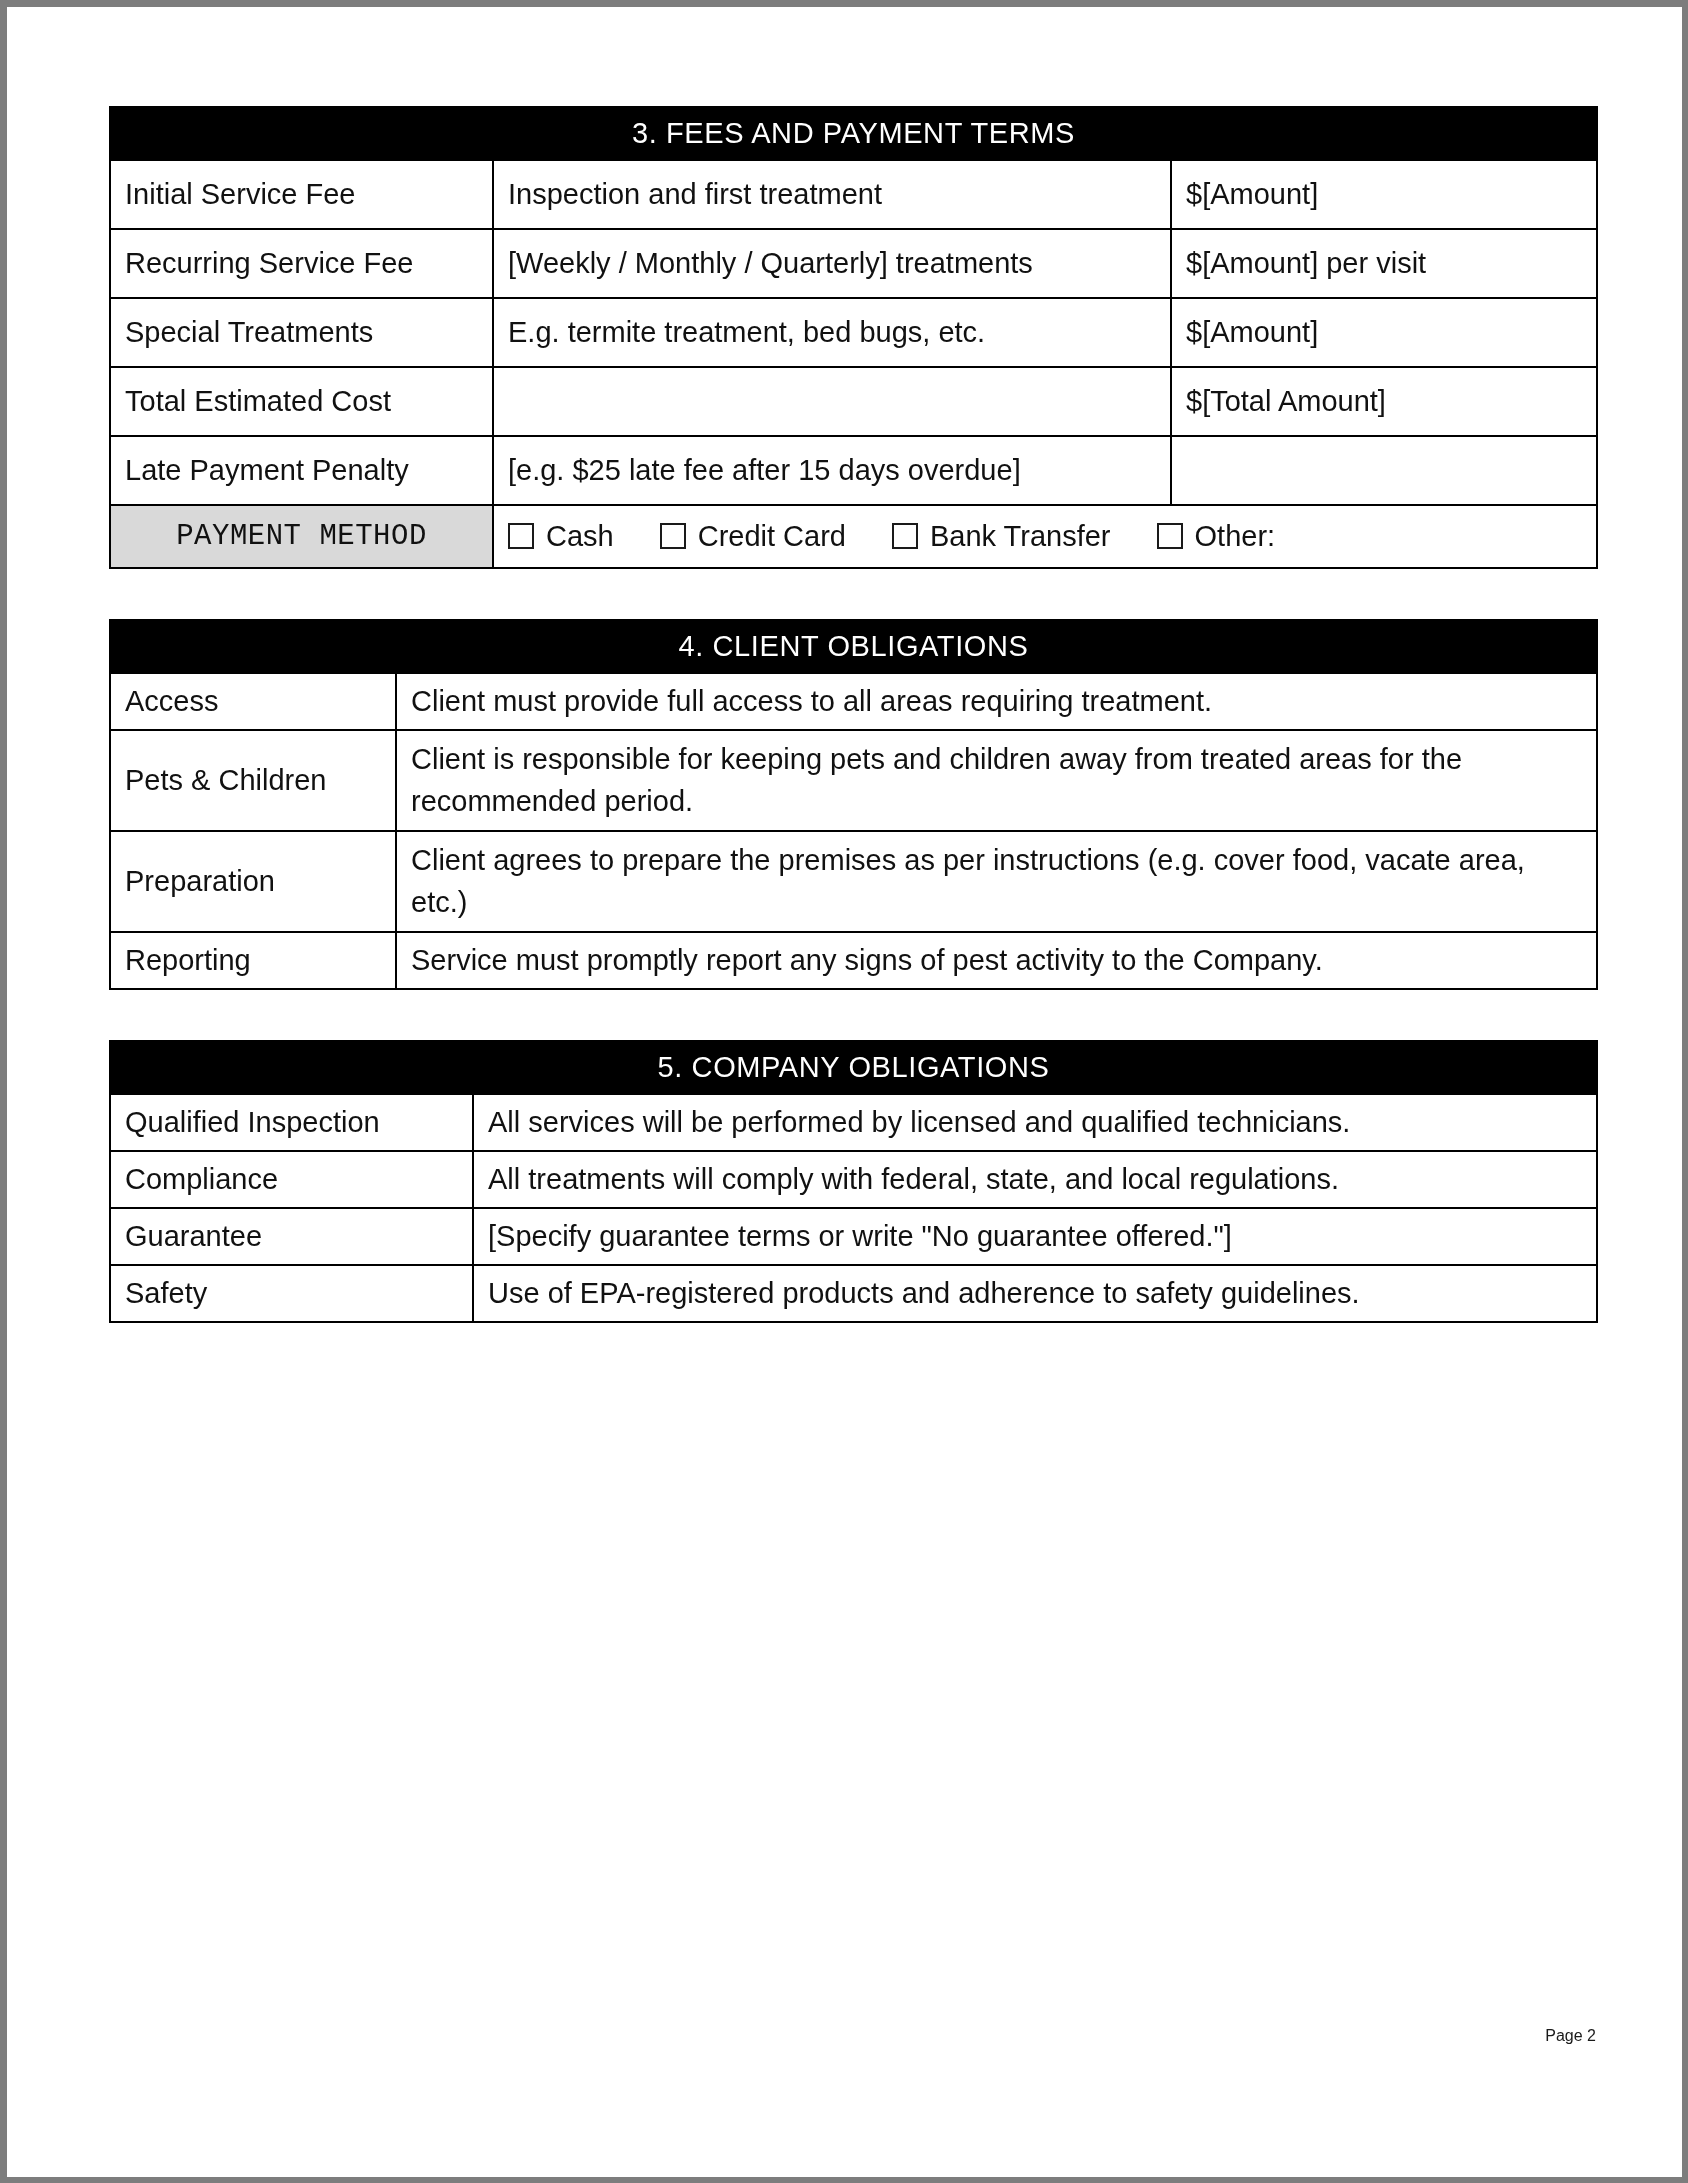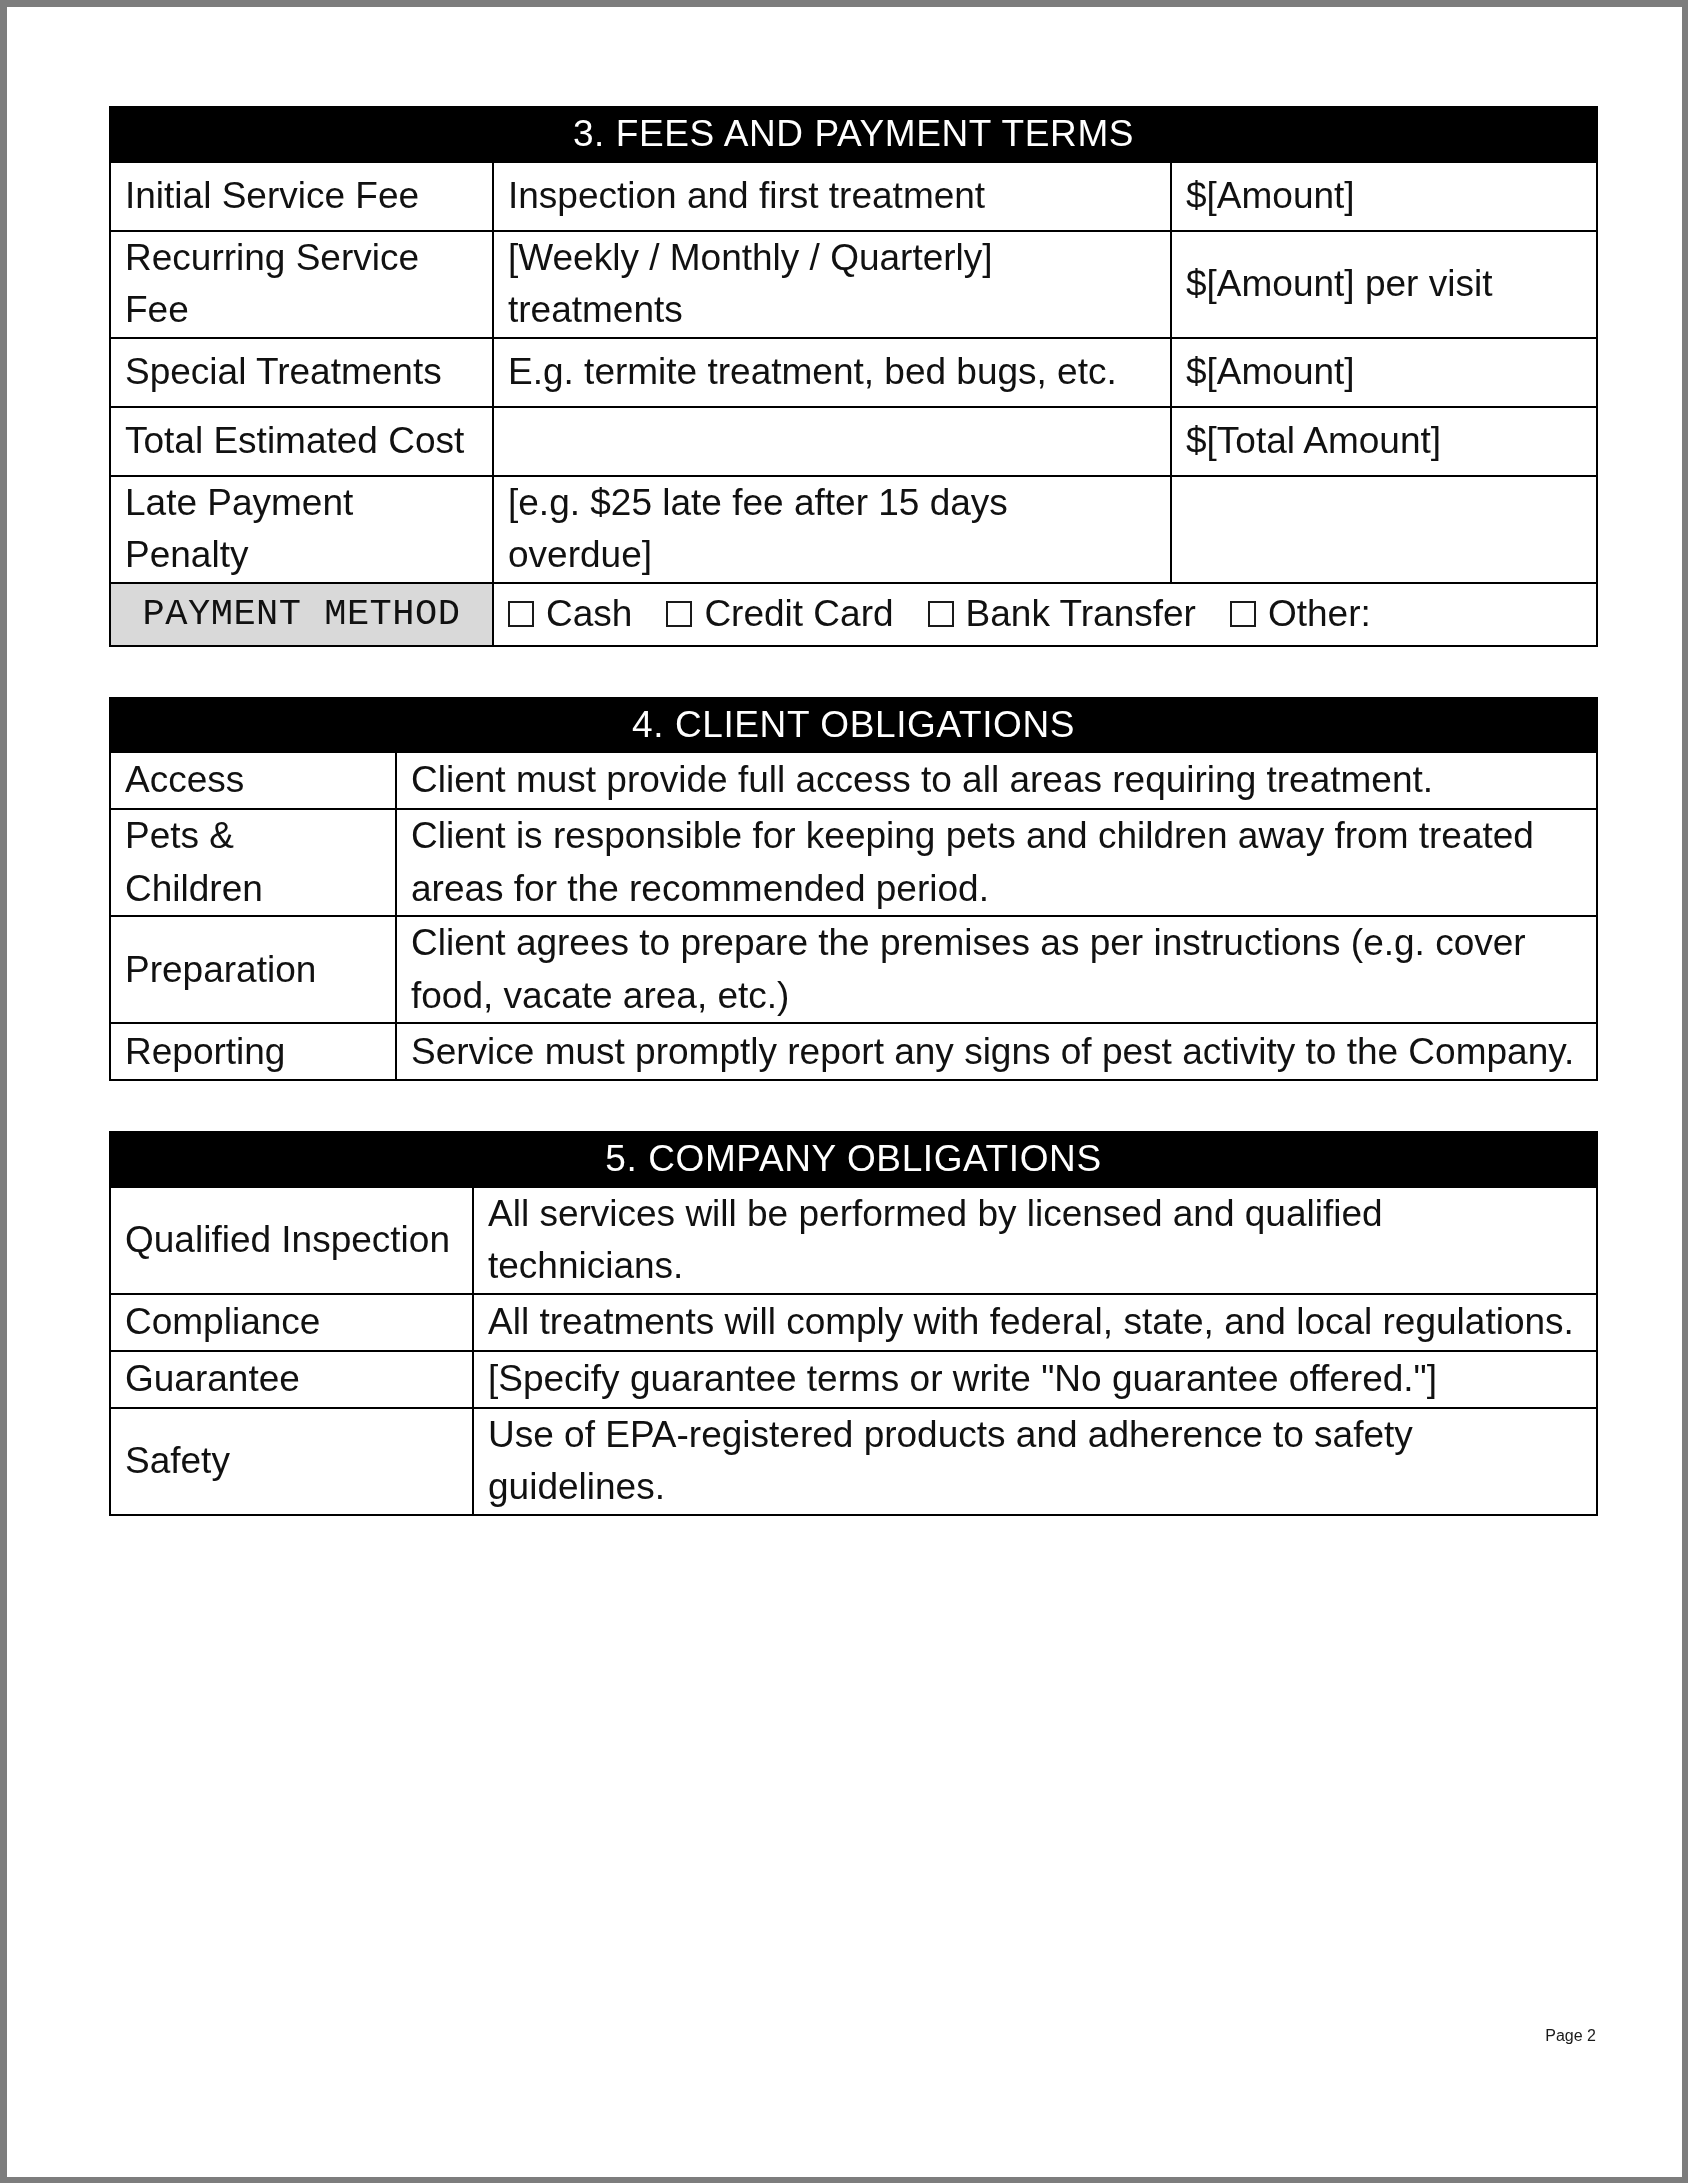--- a/index.html
+++ b/index.html
@@ -36,21 +36,21 @@
     width: 1487px;
     table-layout: fixed;
     margin: 0;
   }
 
   table.doc-table td,
   table.doc-table th {
     border: 2px solid #000000;
     padding: 0 14px;
     vertical-align: middle;
-    font-size: 37px;
+    font-size: 29px;
     font-weight: 400;
     color: #111111;
     line-height: 1.42;
     text-align: left;
     background: #ffffff;
   }
 
   .section-header {
     background: #000000 !important;
     color: #ffffff !important;
@@ -71,21 +71,21 @@
     text-align: center !important;
     letter-spacing: 0.5px;
     font-family: Liberation Mono, monospace;
   }
 
   .cell-blank { }
 
   .checkbox-row {
     display: flex;
     align-items: center;
-    gap: 4px;
+    gap: 16px;
     white-space: nowrap;
   }
   .cb-item {
     display: inline-flex;
     align-items: center;
     margin-right: 30px;
   }
   .cb-box {
     display: inline-block;
     width: 22px;

